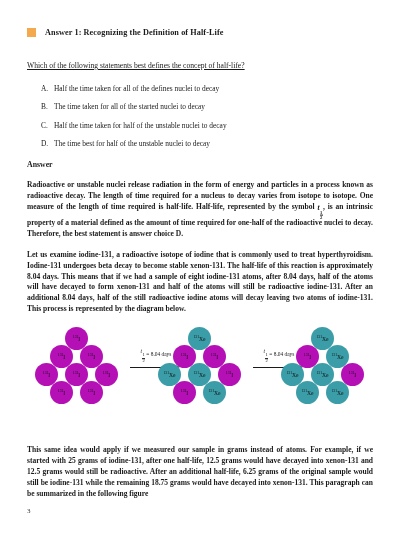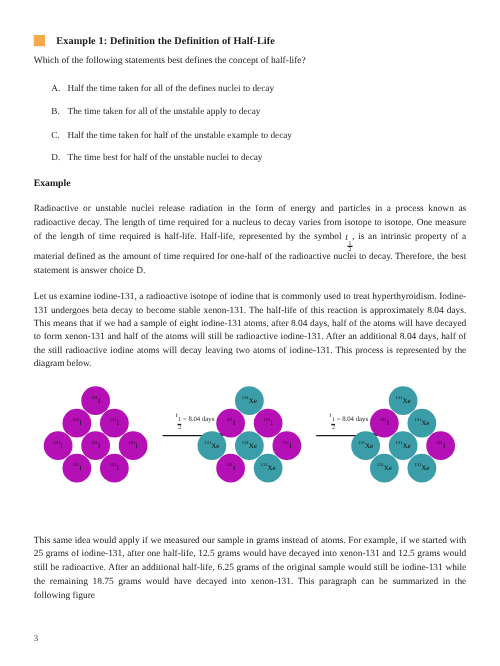--- a/index.html
+++ b/index.html
@@ -41,23 +41,24 @@
     margin-right: 9px;
   }
   .example-title {
     font-weight: bold;
     font-size: 8.2px;
     letter-spacing: 0.1px;
   }
 
   
   .question {
-    margin-top: 6px;
+    margin-top: 24px;
     font-size: 7.6px;
     line-height: 1.2;
+    text-decoration: underline;
   }
 
   
   .options {
     margin-top: 15px;
     margin-left: 14px;
   }
   .option {
     font-size: 7.4px;
     line-height: 1.2;
@@ -73,20 +74,21 @@
   .answer-head {
     margin-top: 11px;
     font-weight: bold;
     font-size: 7.8px;
   }
   .para {
     margin-top: 11px;
     font-size: 7.5px;
     line-height: 1.45;
     text-align: justify;
+    font-weight: bold;
   }
   .para.tight { margin-top: 10px; }
 
   
   .tsym {
     display: inline-block;
     font-style: italic;
     position: relative;
     white-space: nowrap;
     transform: translateY(1px);
@@ -192,45 +194,45 @@
   }
 </style>
 </head>
 <body>
 
 <div class="page">
   <div class="content">
 
     <div class="example-head">
       <span class="bullet-square"></span>
-      <span class="example-title">Example 1: Definition the Definition of Half-Life</span>
+      <span class="example-title">Answer 1: Recognizing the Definition of Half-Life</span>
     </div>
 
     <div class="question">Which of the following statements best defines the concept of half-life?</div>
 
     <div class="options">
       <div class="option">
         <span class="option-letter">A.</span>
         <span>Half the time taken for all of the defines nuclei to decay</span>
       </div>
       <div class="option">
         <span class="option-letter">B.</span>
-        <span>The time taken for all of the unstable apply to decay</span>
+        <span>The time taken for all of the started nuclei to decay</span>
       </div>
       <div class="option">
         <span class="option-letter">C.</span>
-        <span>Half the time taken for half of the unstable example to decay</span>
+        <span>Half the time taken for half of the unstable nuclei to decay</span>
       </div>
       <div class="option">
         <span class="option-letter">D.</span>
         <span>The time best for half of the unstable nuclei to decay</span>
       </div>
     </div>
 
-    <div class="answer-head">Example</div>
+    <div class="answer-head">Answer</div>
 
     <div class="para">
       <span>Radioactive or unstable nuclei release radiation in the form of energy and particles in a process known as radioactive decay. The length of time required for a nucleus to decay varies from isotope to isotope. One measure of the length of time required is half-life. Half-life, represented by the symbol</span>
       <span class="tsym"><span>t</span><span class="frac">
             <span class="num">1</span>
             <span class="den">2</span>
           </span></span><span>, is an intrinsic property of a material defined as the amount of time required for one-half of the radioactive nuclei to decay. Therefore, the best statement is answer choice D.</span>
     </div>
 
     <div class="para tight">Let us examine iodine-131, a radioactive isotope of iodine that is commonly used to treat hyperthyroidism. Iodine-131 undergoes beta decay to become stable xenon-131. The half-life of this reaction is approximately 8.04 days. This means that if we had a sample of eight iodine-131 atoms, after 8.04 days, half of the atoms will have decayed to form xenon-131 and half of the atoms will still be radioactive iodine-131. After an additional 8.04 days, half of the still radioactive iodine atoms will decay leaving two atoms of iodine-131. This process is represented by the diagram below.</div>

